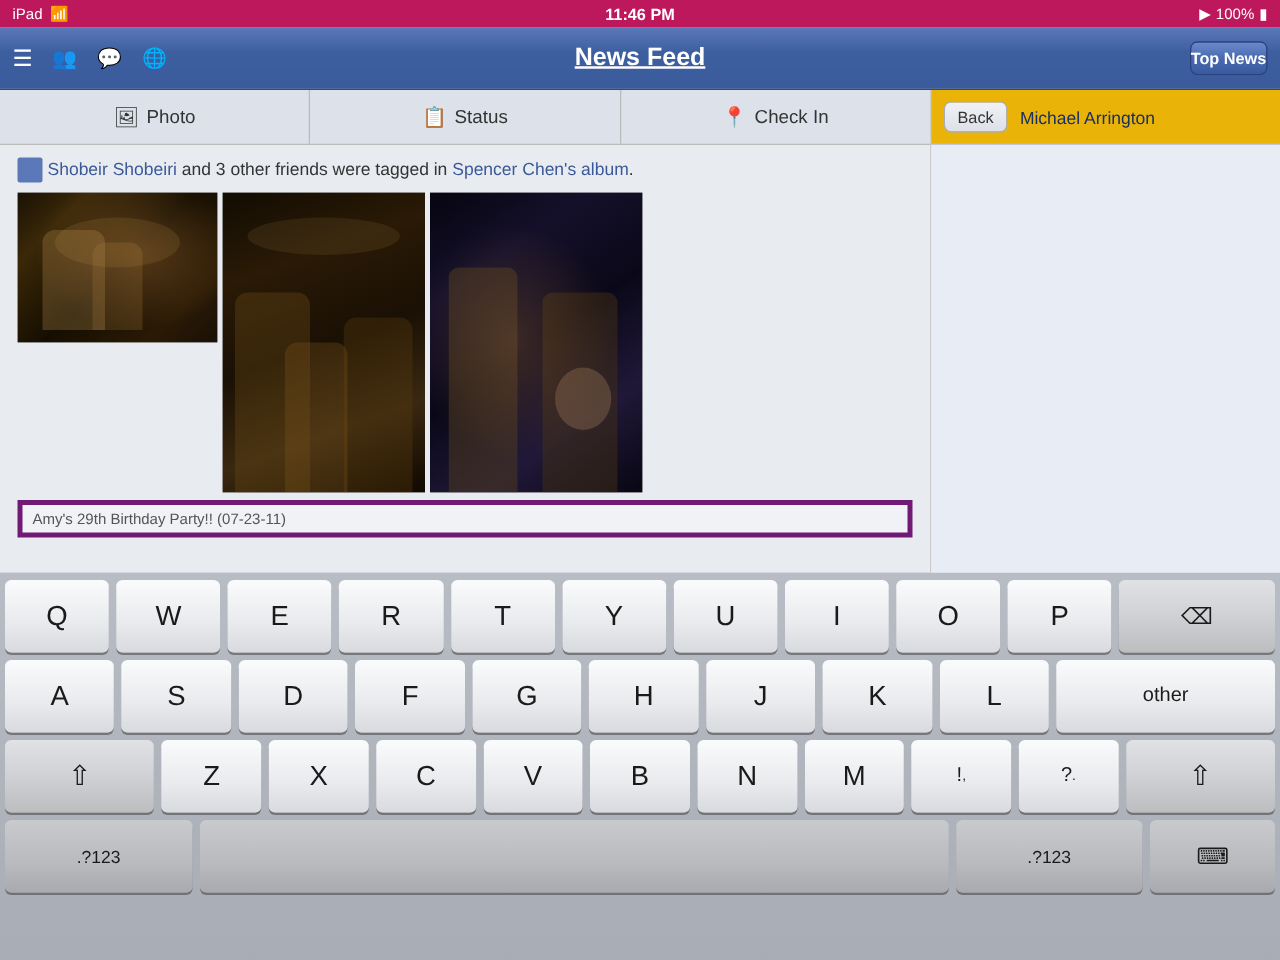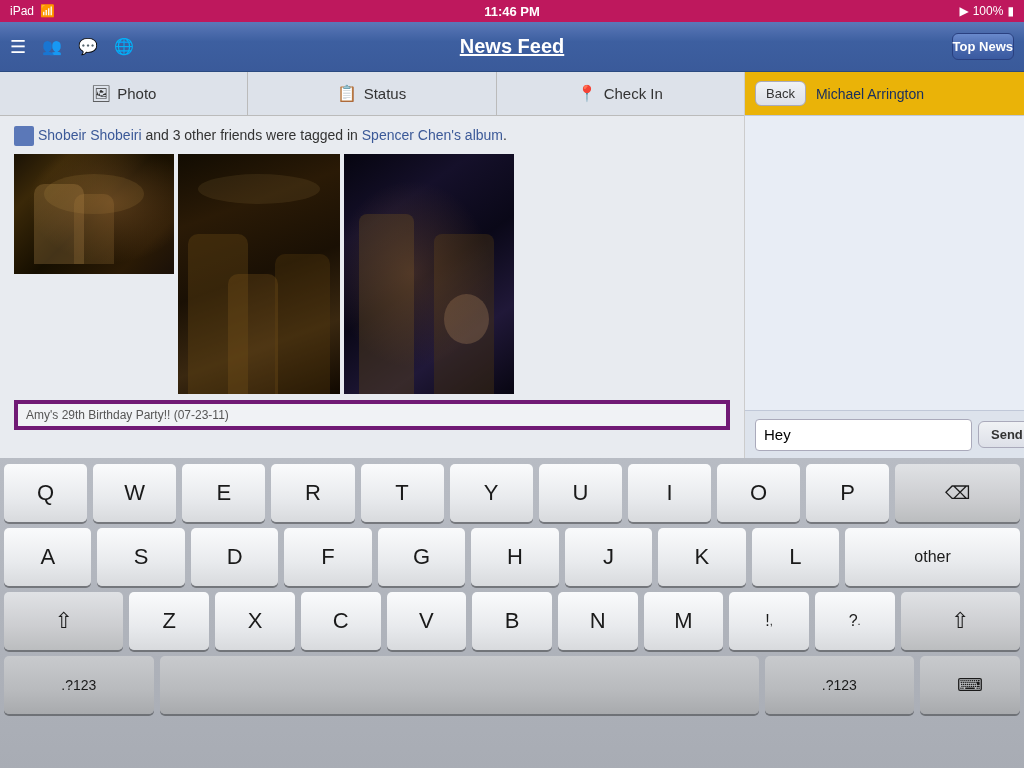--- a/index.html
+++ b/index.html
@@ -301,24 +301,20 @@
     </div>
 
   </div>
 
   <div id="right-panel">
     <div id="right-header">
       <button class="back-btn">Back</button>
       <span class="right-panel-title">Michael Arrington</span>
     </div>
     <div id="right-content"></div>
-    <div id="message-area">
-      <input type="text" id="message-input" value="Hey" style="">
-      <button class="send-btn">Send</button>
-    </div>
   </div>
 
 </div>
 
 <div id="keyboard">
 
   <div class="key-row">
     <div class="key">Q</div>
     <div class="key">W</div>
     <div class="key">E</div>

